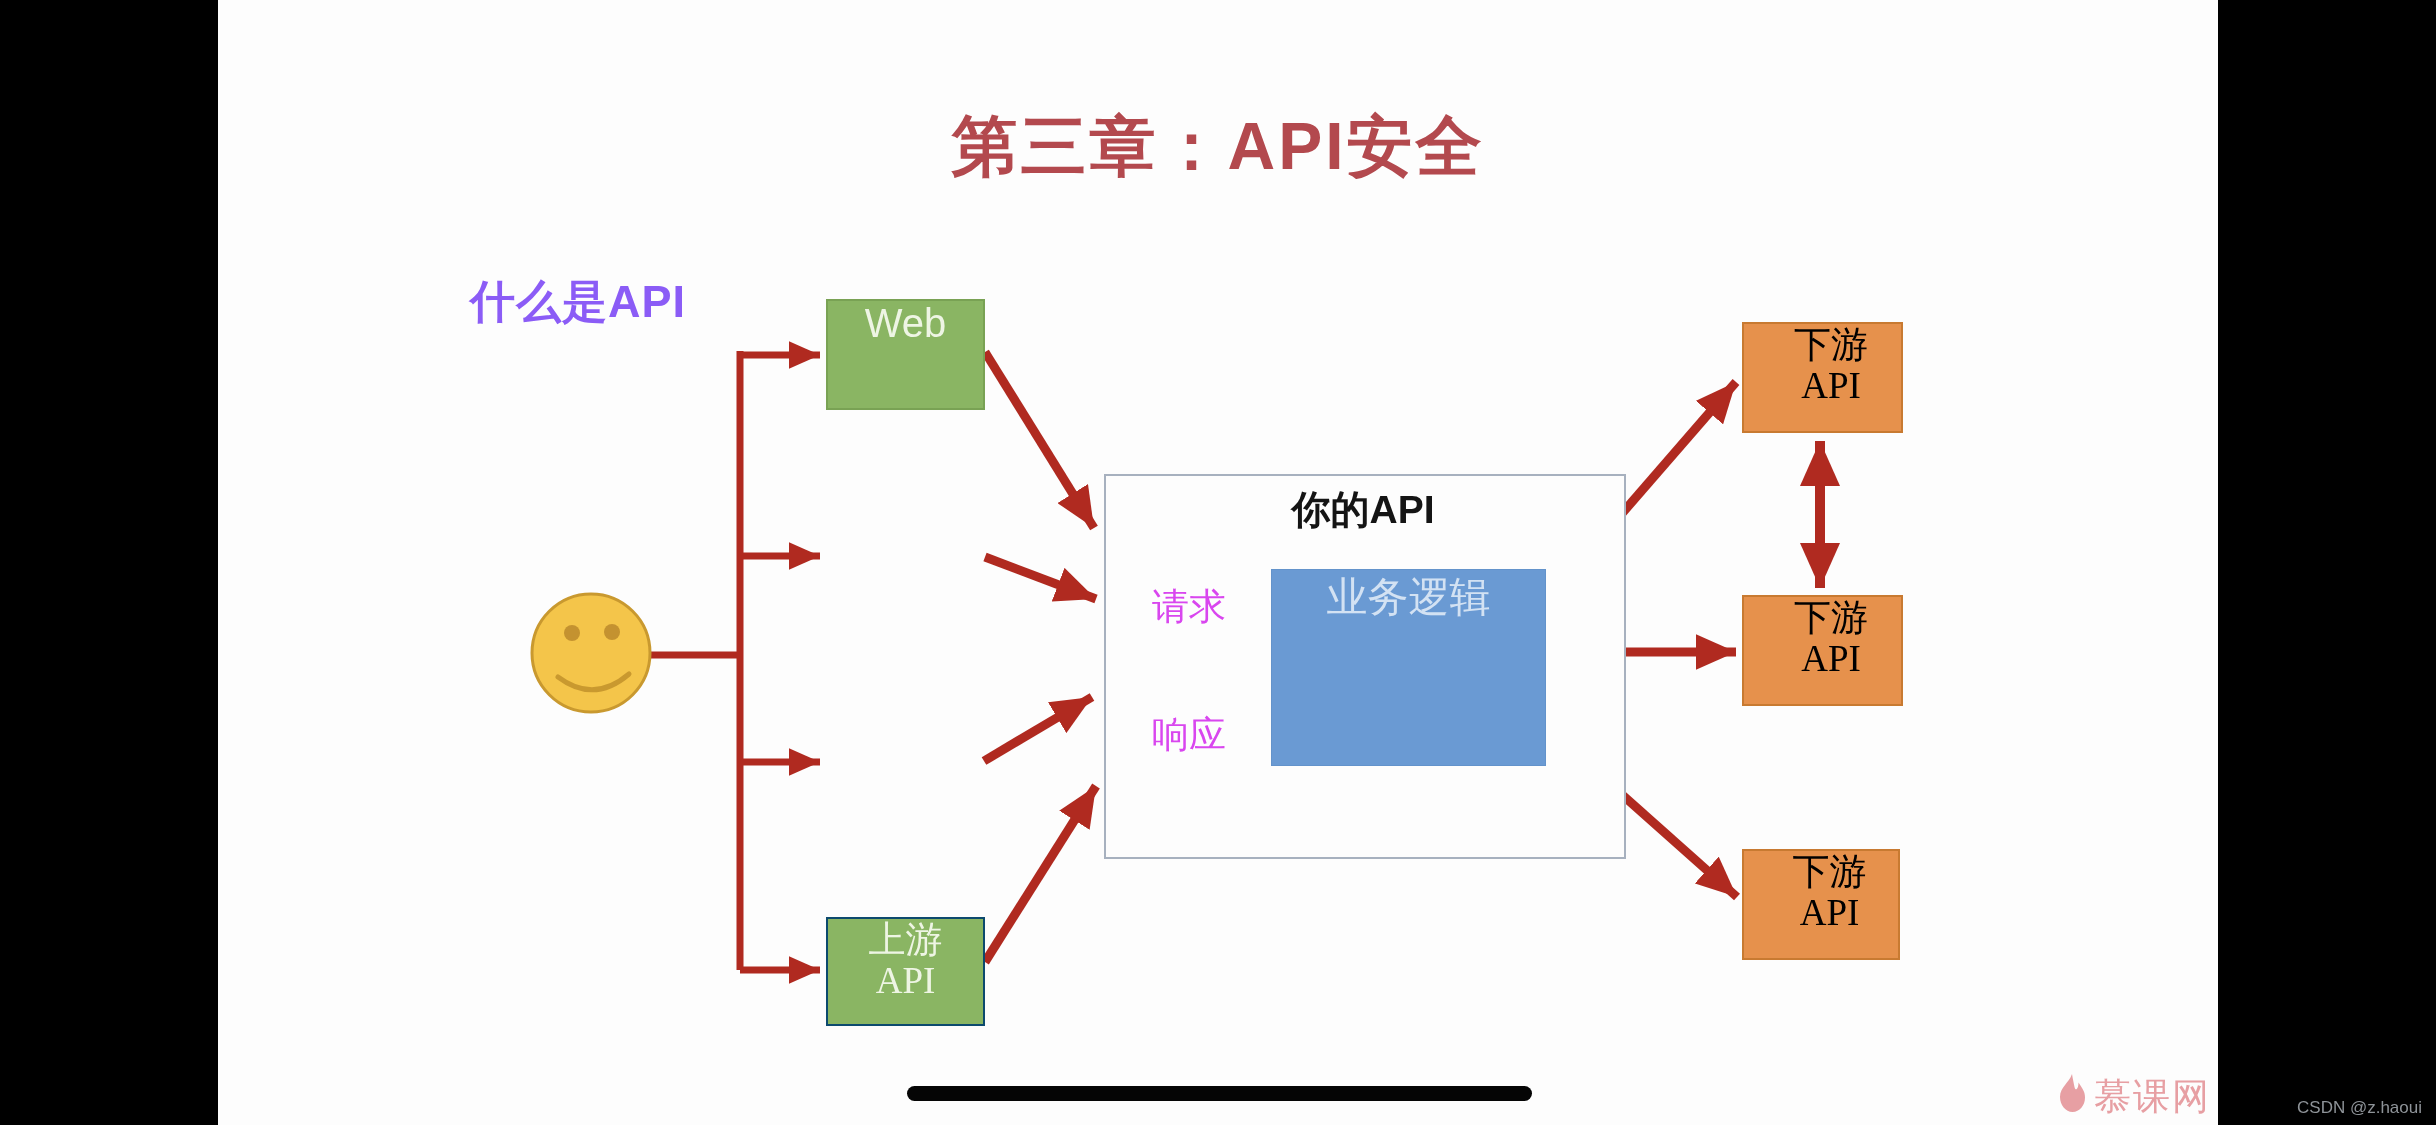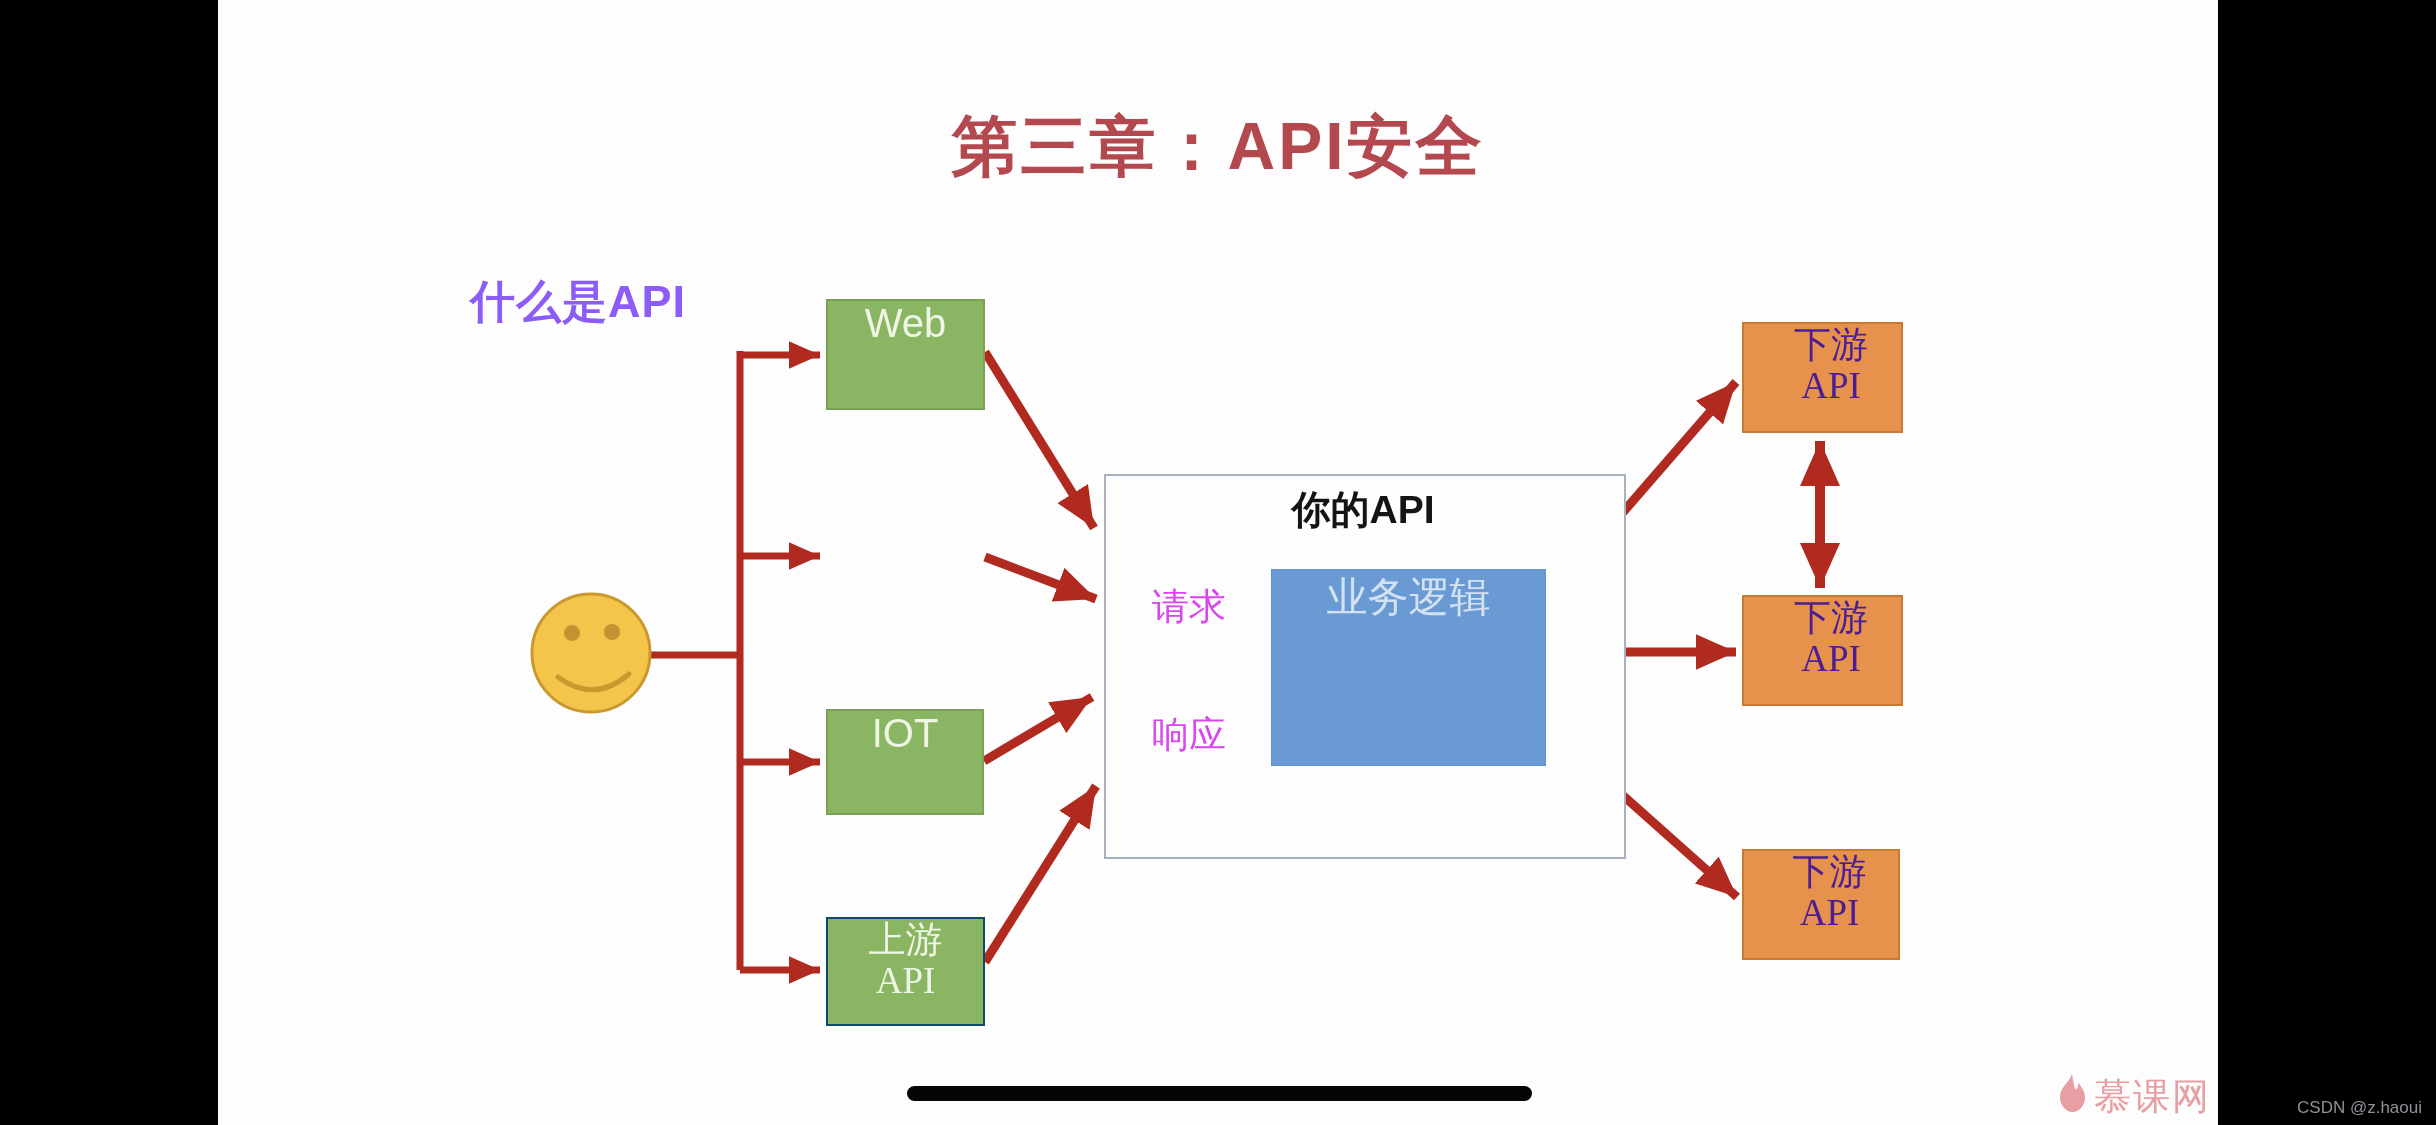--- a/index.html
+++ b/index.html
@@ -8,21 +8,21 @@
   .slide{position:absolute;left:218px;top:0;width:2000px;height:1125px;background:#fdfdfd;}
   .abs{position:absolute;}
   .title{left:218px;top:102px;width:2000px;text-align:center;font-size:66px;font-weight:700;
          color:#b3494e;letter-spacing:3px;}
   .heading{left:470px;top:272px;font-size:45px;font-weight:700;color:#8b5cf6;letter-spacing:1px;}
   .box{display:flex;align-items:center;justify-content:flex-start;flex-direction:column;
        text-align:center;box-sizing:border-box;}
   .client{background:#8ab563;border:2px solid #79a254;color:#eef5e4;font-size:40px;}
   .serifbox{font-family:"Liberation Serif","DejaVu Serif",serif;line-height:1.12;}
   .upstream{background:#8ab563;border:2px solid #0c4a6e;color:#eef5e4;font-size:37px;}
-  .downstream{background:#e6914c;border:2px solid #c87a31;color:#4c1d95;font-size:37px;padding-left:17px;}
+  .downstream{background:#e6914c;border:2px solid #c87a31;color:#000000;font-size:37px;padding-left:17px;}
   .container-box{border:2px solid #a7b1bf;background:#fdfdfd;}
   .container-title{left:1104px;top:483px;width:518px;text-align:center;font-size:39px;
                    font-weight:700;color:#141414;}
   .logic{background:#6a9ad3;border:1px solid #6393cb;color:#d3e2f3;font-size:41px;}
   .io-label{font-size:37px;color:#d946ef;}
   .svg-overlay{position:absolute;left:0;top:0;pointer-events:none;}
   .home-indicator{left:907px;top:1086px;width:625px;height:15px;border-radius:8px;background:#050505;}
   .brand{left:2056px;top:1072px;display:flex;align-items:flex-start;gap:6px;color:#e79fa3;}
   .brand-text{font-size:37px;font-weight:500;letter-spacing:2px;}
   .watermark{right:14px;top:1098px;font-size:17px;color:#8e9398;}
@@ -75,23 +75,20 @@
       <circle cx="591" cy="653" r="59" fill="#f4c54a" stroke="#c9992f" stroke-width="3"></circle>
       <circle cx="572" cy="633" r="8" fill="#c49230"></circle>
       <circle cx="612" cy="632" r="8" fill="#c49230"></circle>
       <path d="M558 677 Q594 704 629 674" stroke="#c9992f" stroke-width="5" fill="none" stroke-linecap="round"></path>
     </g>
   </svg>
 
   <div class="abs box client" style="left:826px;top:299px;width:159px;height:111px;">
     <span>Web</span>
   </div>
-  <div class="abs box client" style="left:826px;top:709px;width:158px;height:106px;">
-    <span>IOT</span>
-  </div>
   <div class="abs box upstream serifbox" style="left:826px;top:917px;width:159px;height:109px;">
     <div>上游</div>
     <div>API</div>
   </div>
 
   <div class="abs container-box" style="left:1104px;top:474px;width:518px;height:381px;"></div>
   <div class="abs container-title">你的API</div>
   <div class="abs io-label" style="left:1152px;top:582px;">请求</div>
   <div class="abs io-label" style="left:1152px;top:710px;">响应</div>
   <div class="abs box logic" style="left:1271px;top:569px;width:275px;height:197px;">

